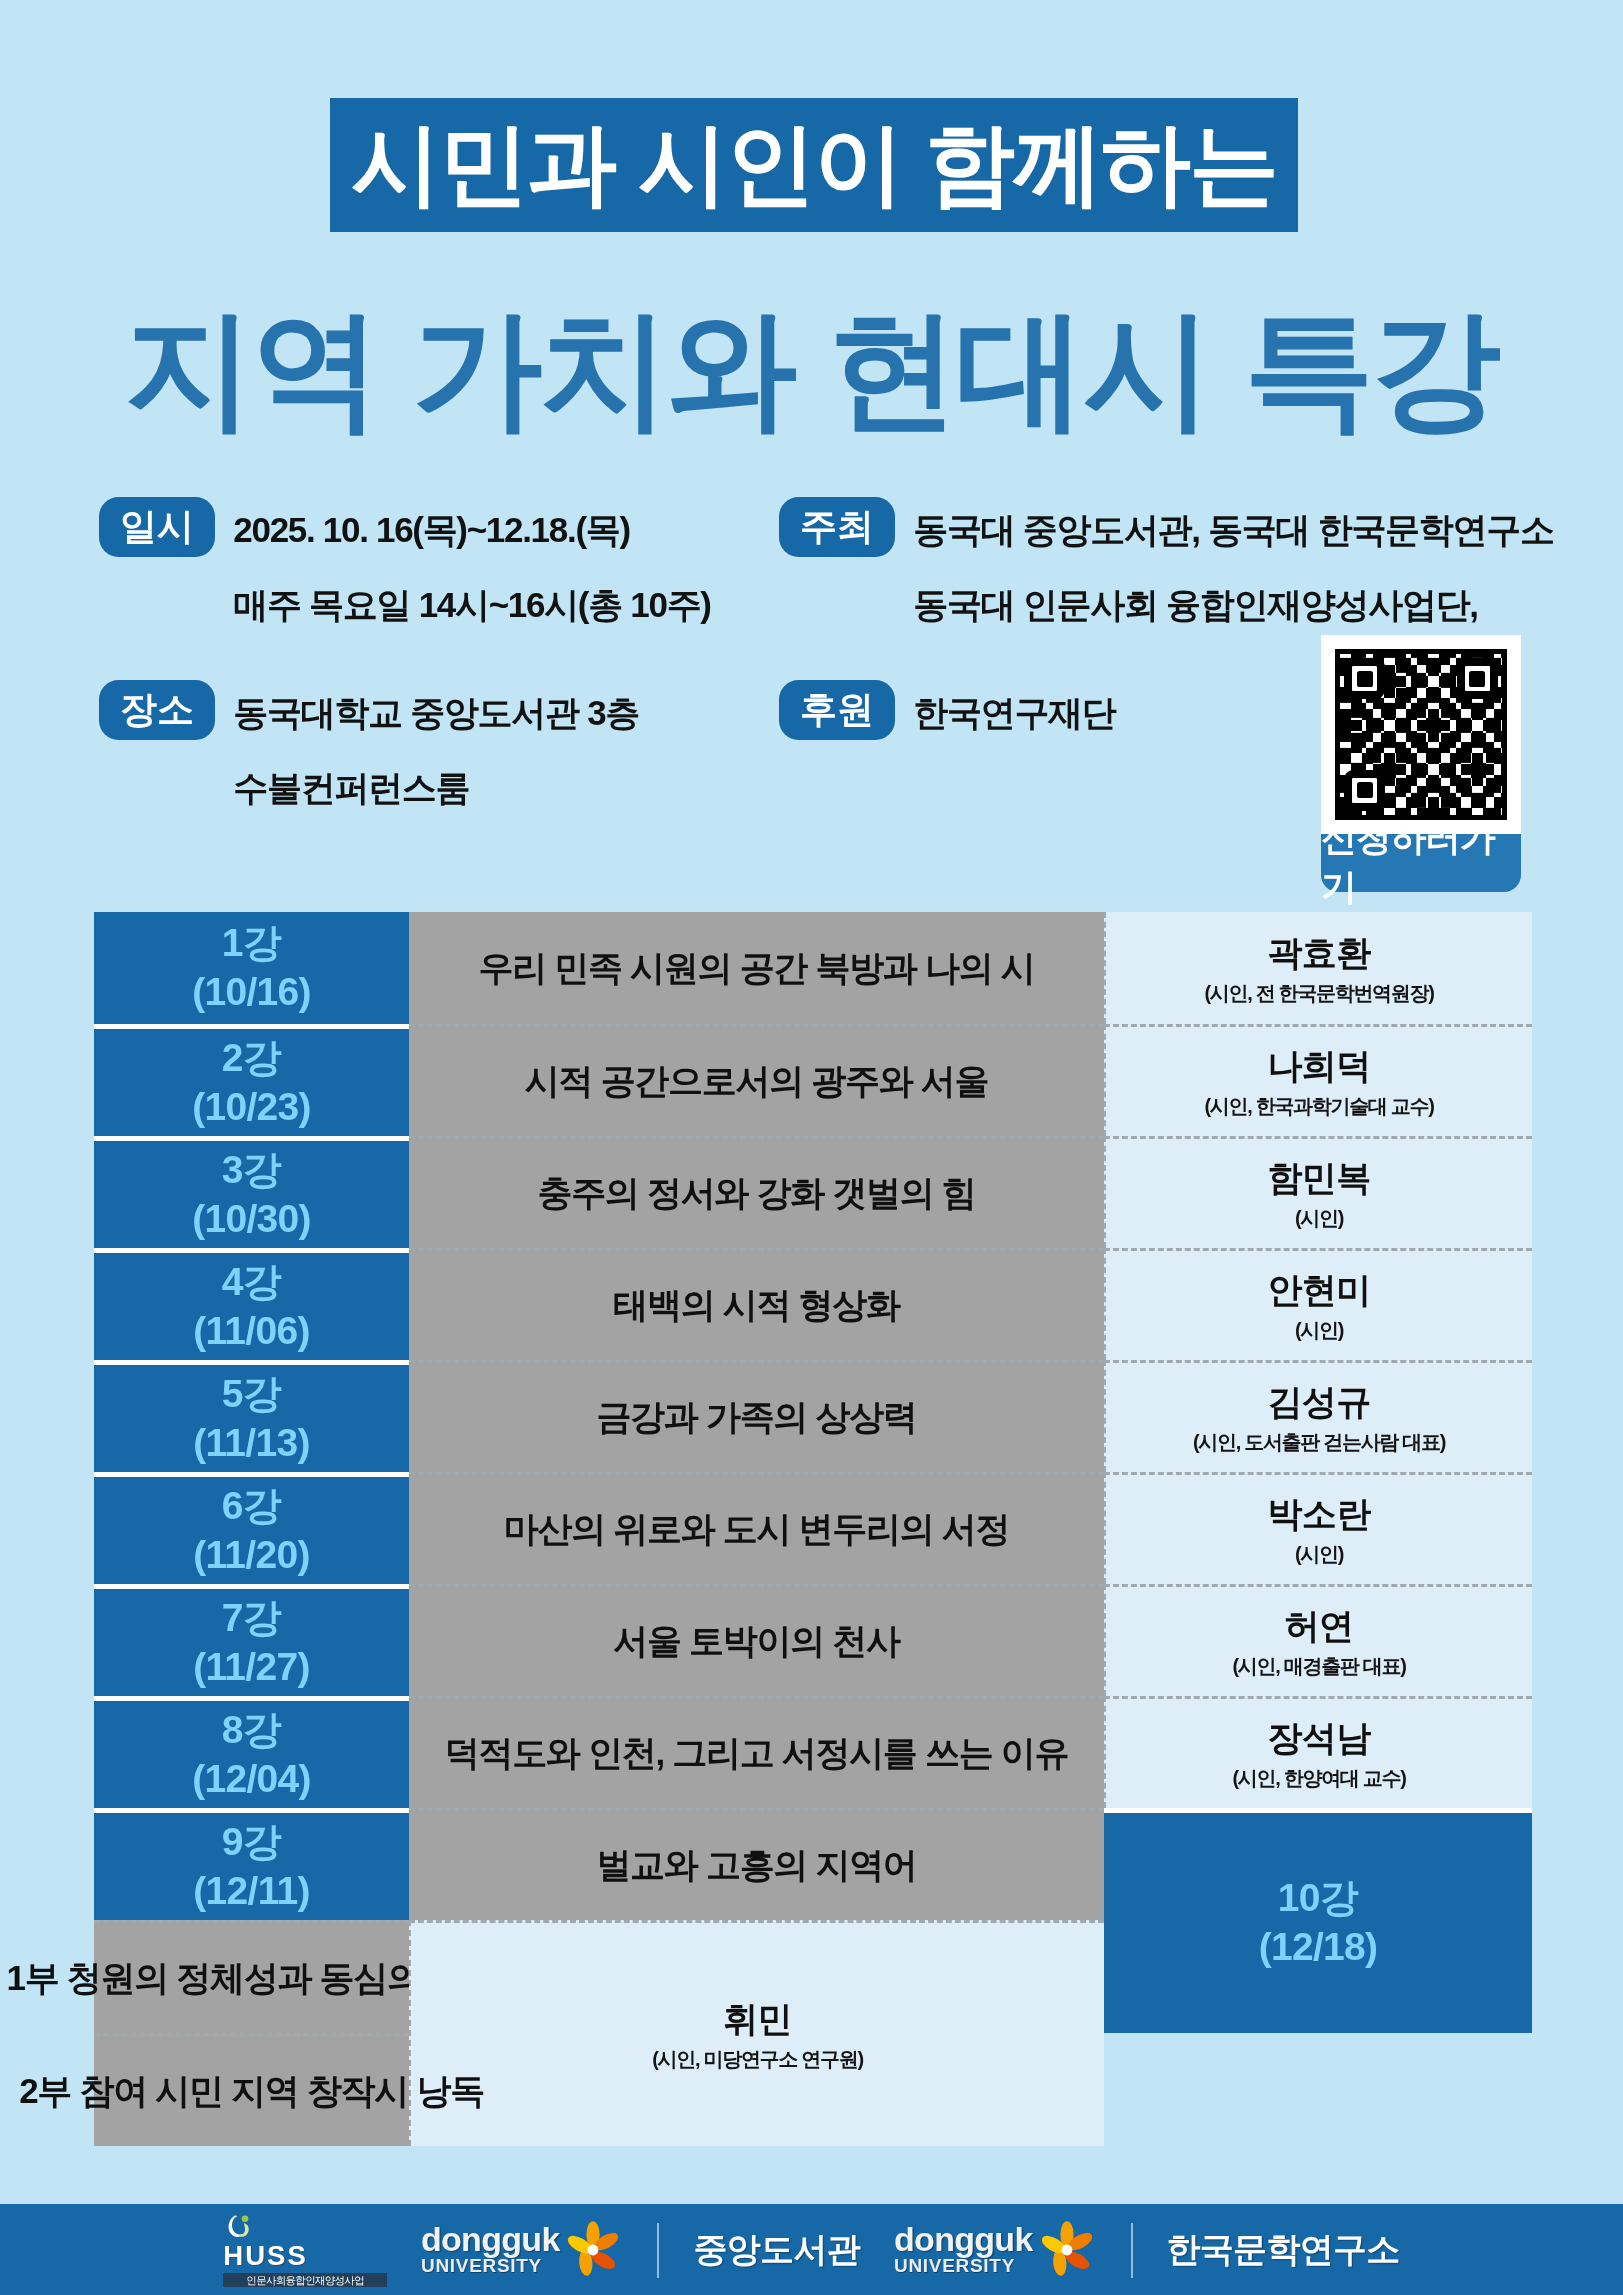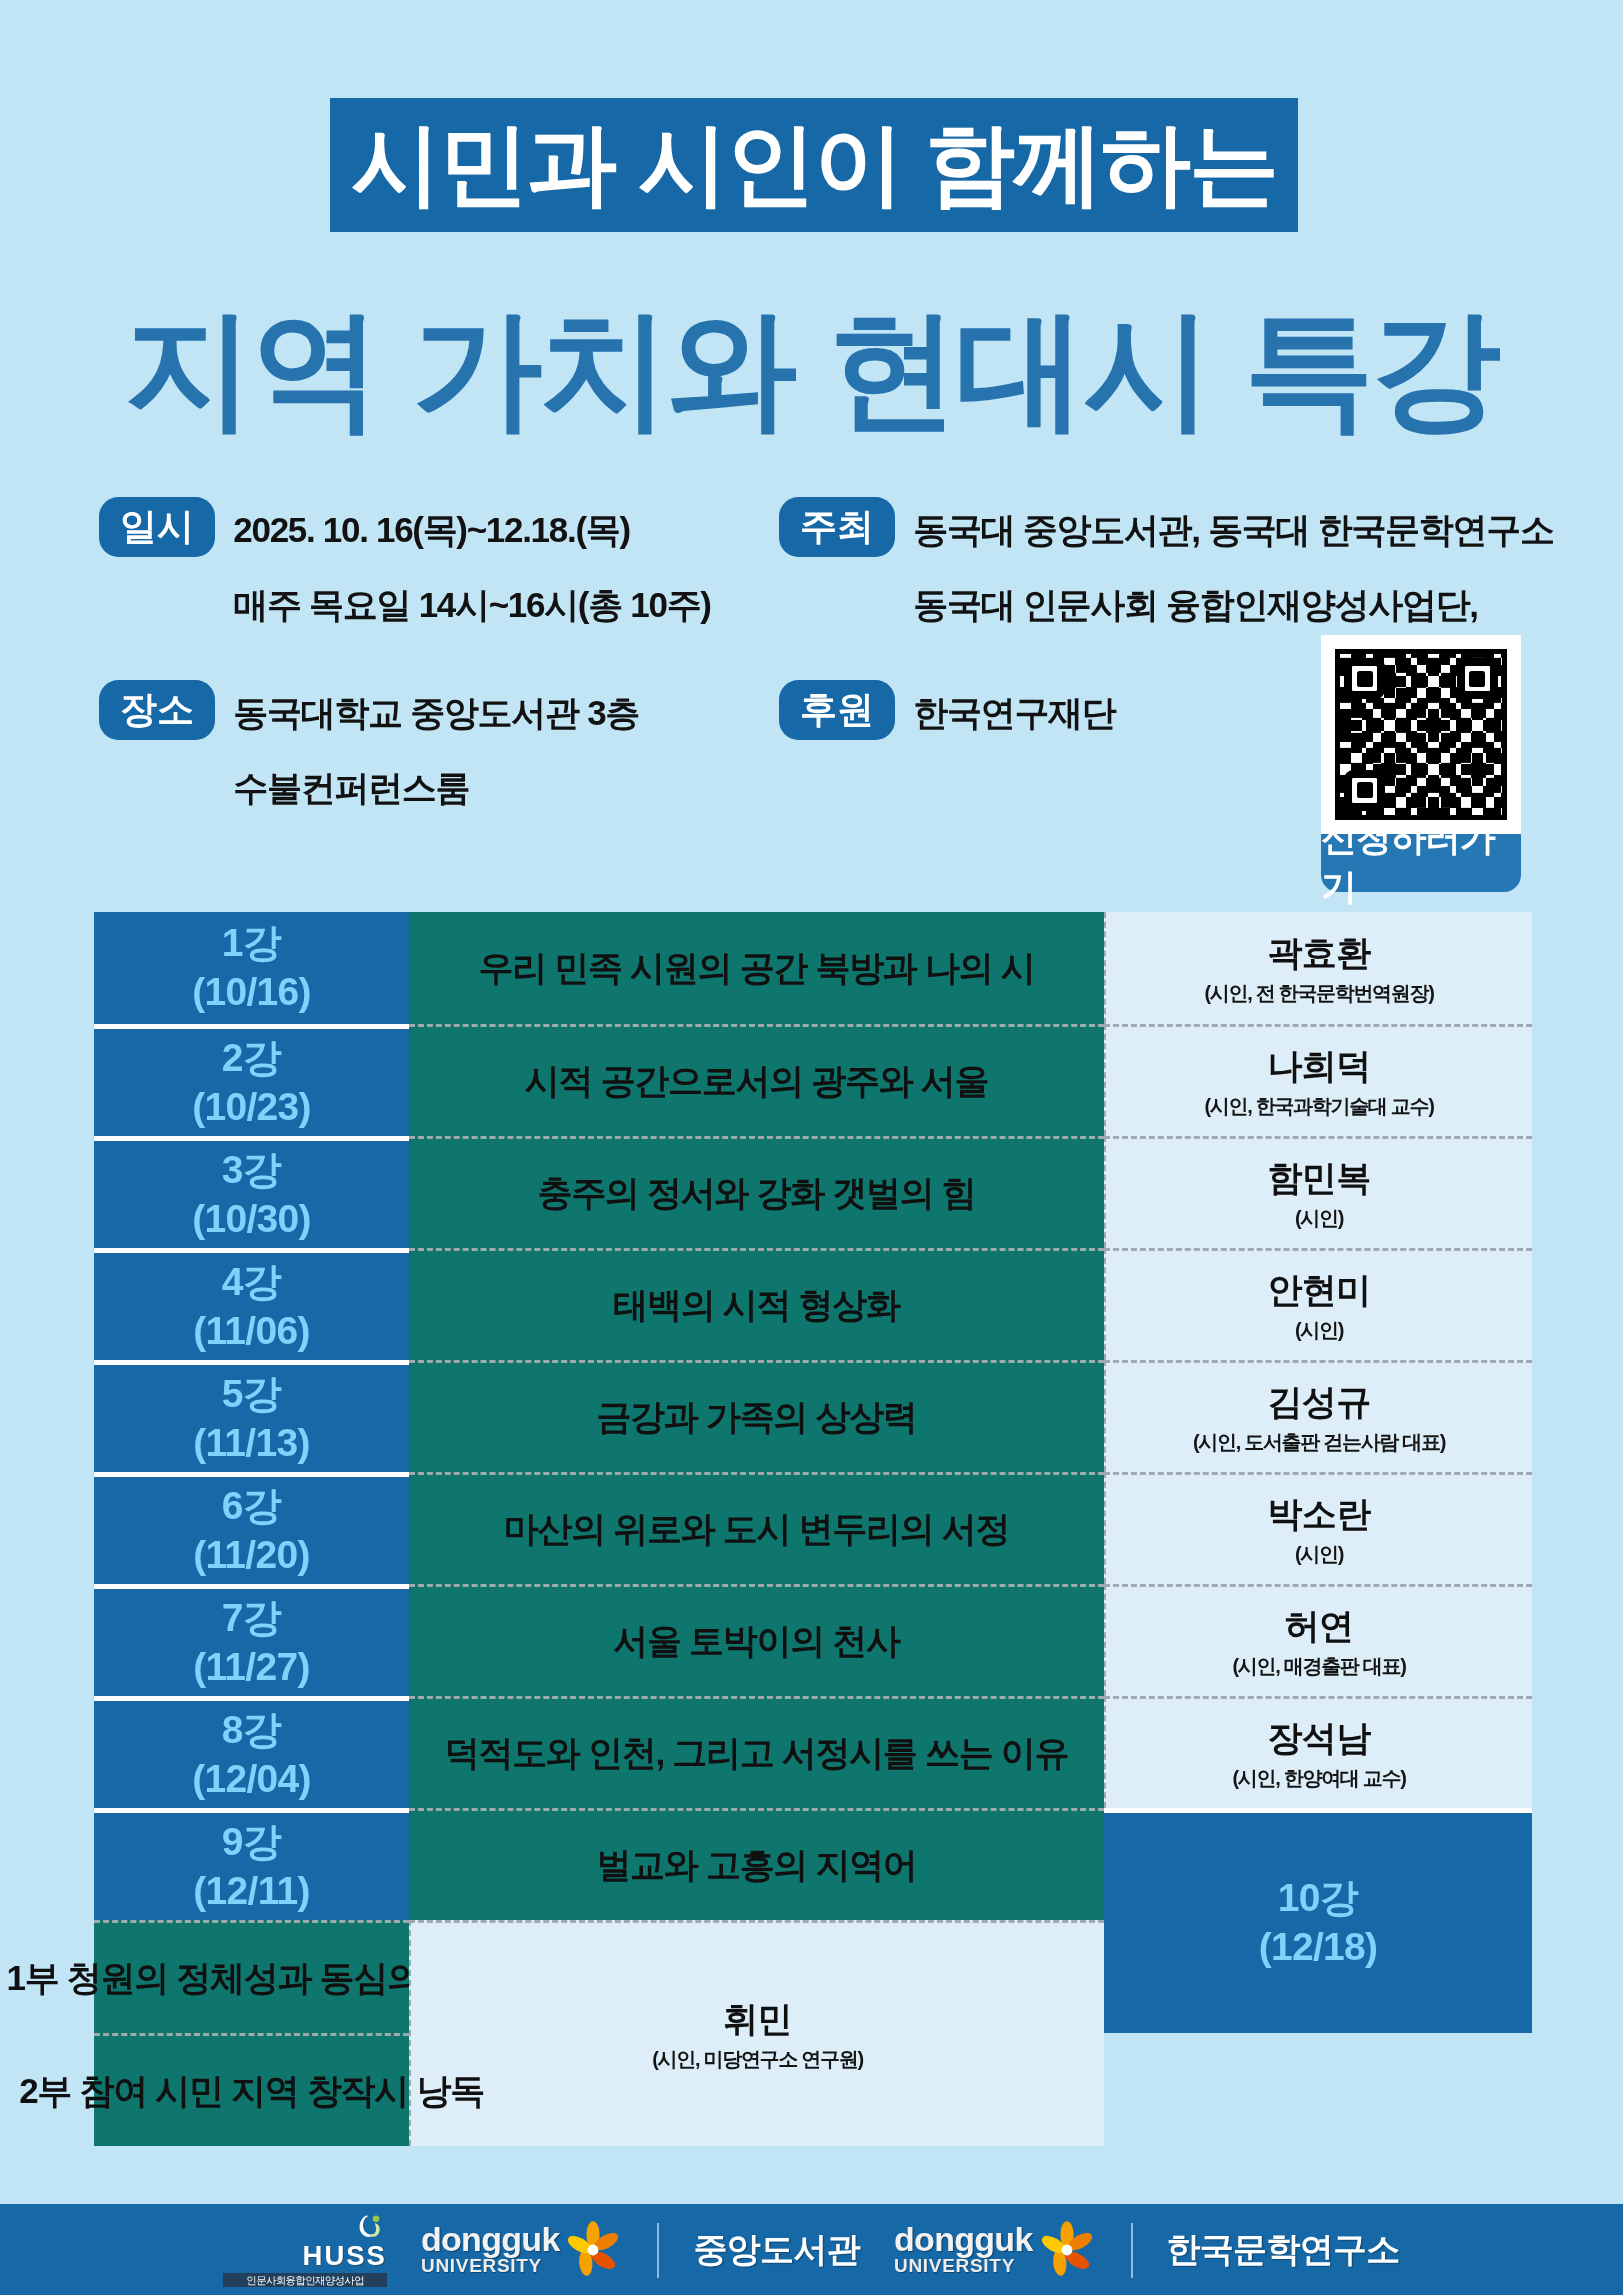--- a/index.html
+++ b/index.html
@@ -39,34 +39,34 @@
   .qr-finder.tl{left:3.9px;top:3.9px}.qr-finder.tr{right:3.9px;top:3.9px}.qr-finder.bl{left:3.9px;bottom:3.9px}
   .qr-label{width:200px;height:58px;background:#2678b5;border-radius:0 0 17px 17px;color:#fff;font-size:36px;
             font-weight:bold;display:flex;align-items:center;justify-content:center;letter-spacing:-1.3px}
 
   
   .schedule{position:absolute;left:94px;top:912px;width:1438px;display:grid;
             grid-template-columns:315px 695px 428px;
             grid-template-rows:repeat(9,112px) 113px 113px}
   .c1{background:#1668a7;color:#7dd3fc;display:flex;flex-direction:column;align-items:center;justify-content:center;
       font-weight:bold;font-size:39px;line-height:1.25;text-align:center;border-top:5.2px solid #fff;letter-spacing:-0.7px}
-  .c2{background:#0f766e;display:flex;flex-direction:column;align-items:center;justify-content:center;
+  .c2{background:#a3a3a3;display:flex;flex-direction:column;align-items:center;justify-content:center;
       font-size:35px;font-weight:bold;color:#101010;letter-spacing:-1.3px;border-top:3.9px dashed #9fa9b0;
       text-align:center;white-space:nowrap}
   .c3{background:#ddeef8;display:flex;flex-direction:column;align-items:center;justify-content:center;
       border-left:2.6px dashed #9fa9b0;border-top:3.9px dashed #9fa9b0;text-align:center;white-space:nowrap}
   .no-top{border-top:none !important}
   .span2{grid-row:span 2}
   .name{font-size:35px;font-weight:bold;color:#101010;letter-spacing:-0.7px}
   .affil{font-size:20px;font-weight:bold;color:#141414;margin-top:3px;letter-spacing:-1.3px}
 
   
   .footer{position:absolute;left:0;top:2204px;width:1623px;height:92px;background:#1668a7;
           display:flex;align-items:center;justify-content:center;gap:34px}
-  .huss{display:flex;flex-direction:column;align-items:flex-end;line-height:1}
+  .huss{display:flex;flex-direction:column;align-items:flex-start;line-height:1}
   .huss-word{color:#fff;font-size:27.5px;font-weight:bold;letter-spacing:2px;text-shadow:1.3px 1.3px 0 rgba(60,60,60,.55)}
   .huss-cap{background:#22405c;color:#fff;font-size:10.5px;padding:2px 23px;margin-top:3.3px;letter-spacing:-0.7px;white-space:nowrap}
   .dg{display:flex;align-items:center;gap:3.9px}
   .dg-name{font-size:34px;font-weight:bold;color:#f2f2f2;letter-spacing:-0.7px;line-height:.95;
            text-shadow:1.3px 1.3px 1.3px rgba(0,0,0,.35)}
   .dg-univ{font-size:19px;color:#ececec;font-weight:bold;letter-spacing:0.7px;text-shadow:0.7px 0.7px 0.7px rgba(0,0,0,.35)}
   .vdiv{width:2px;height:55px;background:rgba(255,255,255,.55)}
   .dept{color:#fff;font-size:34px;font-weight:bold;letter-spacing:-0.7px;text-shadow:1.3px 1.3px 1.3px rgba(0,0,0,.3);white-space:nowrap}
 </style>
 </head>

